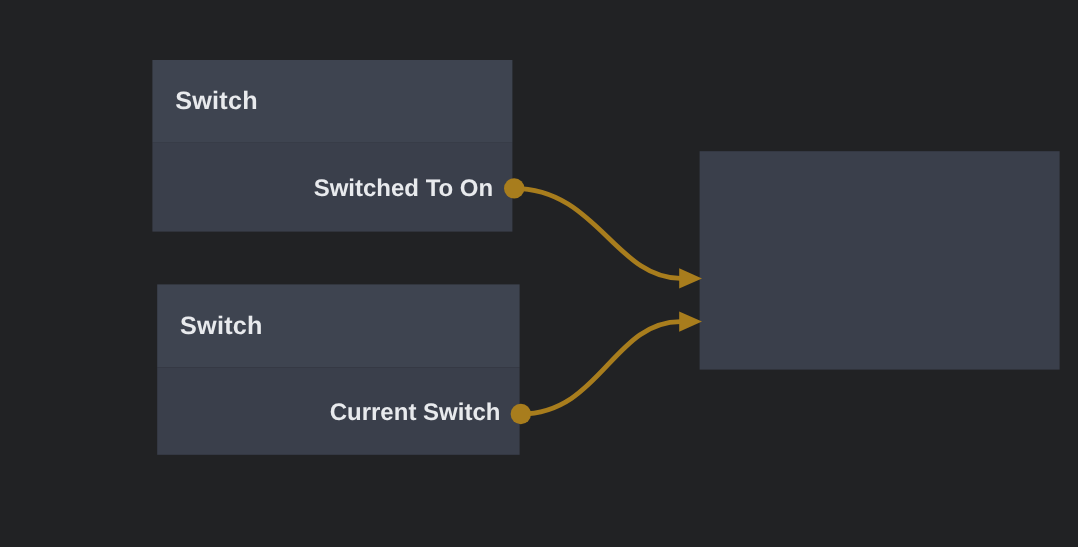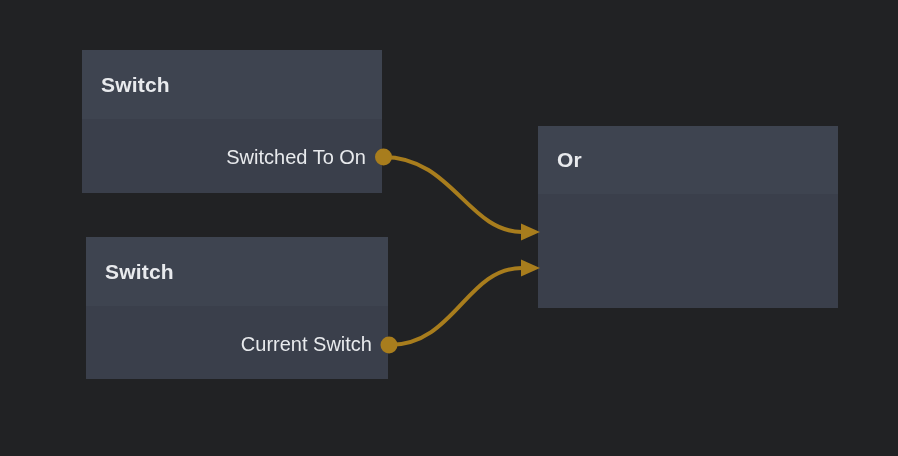--- a/index.html
+++ b/index.html
@@ -10,20 +10,21 @@
     width: 898px;
     height: 456px;
     position: relative;
     overflow: hidden;
     background: #212224;
     font-family: "Liberation Sans", "DejaVu Sans", sans-serif;
   }
   .canvas {
     position: absolute;
     inset: 0;
+    margin-left: 45px;
   }
   .wires {
     position: absolute;
     left: 0;
     top: 0;
     width: 898px;
     height: 456px;
     z-index: 2;
   }
   .node {
@@ -52,21 +53,21 @@
     flex: 1 1 auto;
     background: #3a3f4b;
     padding-top: 20px;
     box-sizing: border-box;
   }
   .port-row {
     height: 36px;
     line-height: 36px;
     color: #e8eaed;
     font-size: 20px;
-    font-weight: 400;
+    font-weight: 700;
     box-sizing: border-box;
   }
   .port-row.output {
     text-align: right;
     padding-right: 16px;
   }
   .port-row.input {
     text-align: left;
     padding-left: 21px;
   }
@@ -97,23 +98,20 @@
       <span class="node-title">Switch</span>
     </div>
     <div class="node-body">
       <div class="port-row output">
         <span>Current Switch</span>
       </div>
     </div>
   </div>
 
   <div class="node" id="node-or">
-    <div class="node-header">
-      <span class="node-title">Or</span>
-    </div>
     <div class="node-body">
     </div>
   </div>
 
   <svg class="wires" viewBox="0 0 898 456" xmlns="http://www.w3.org/2000/svg">
 
     <g>
       <path d="M 383 157 C 452 157, 468 232, 522 232" fill="none" stroke-width="4" stroke-linecap="round" stroke="#a87d1d"></path>
       <circle cx="383.5" cy="157" r="8.5" fill="#a87d1d"></circle>
       <polygon points="521,223.5 540,232 521,240.5" fill="#a87d1d"></polygon>

